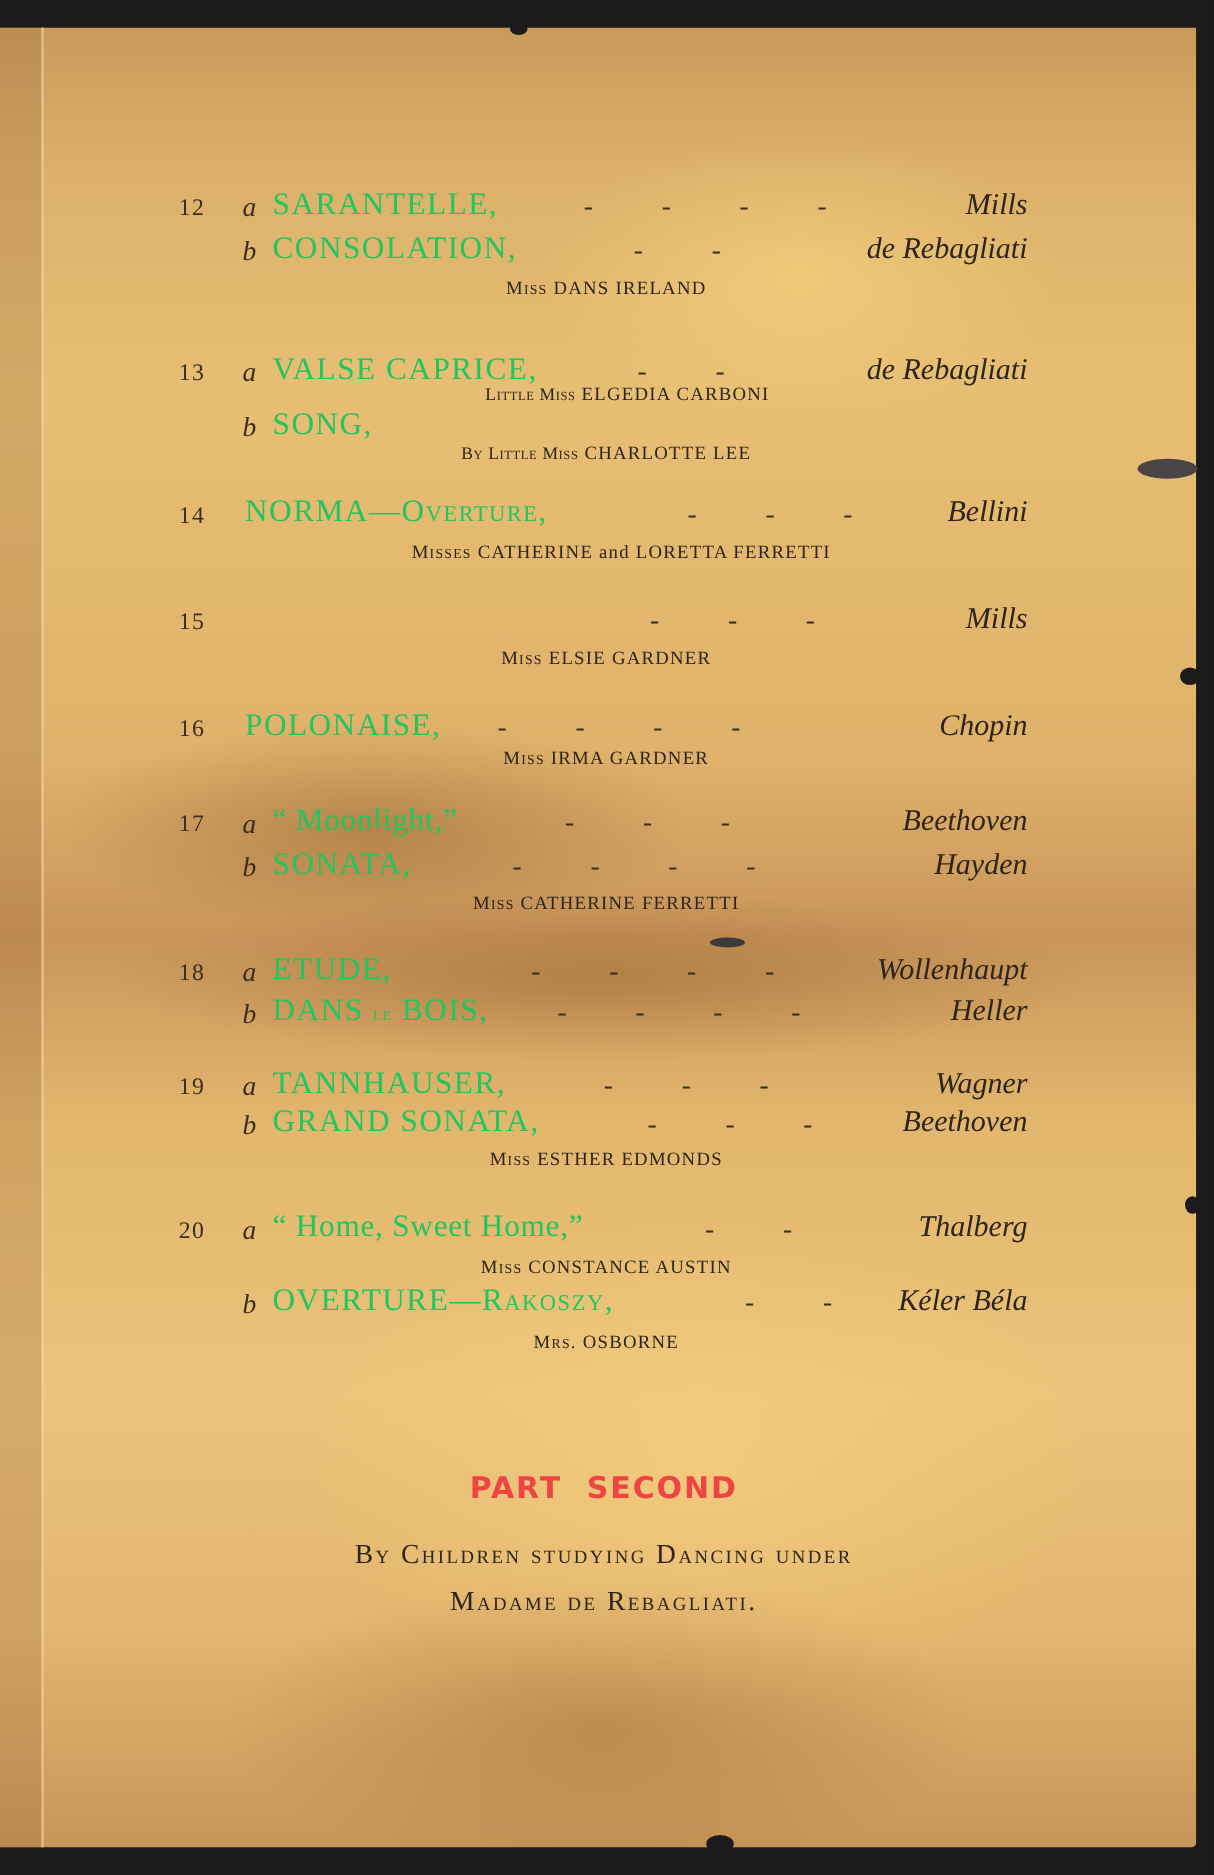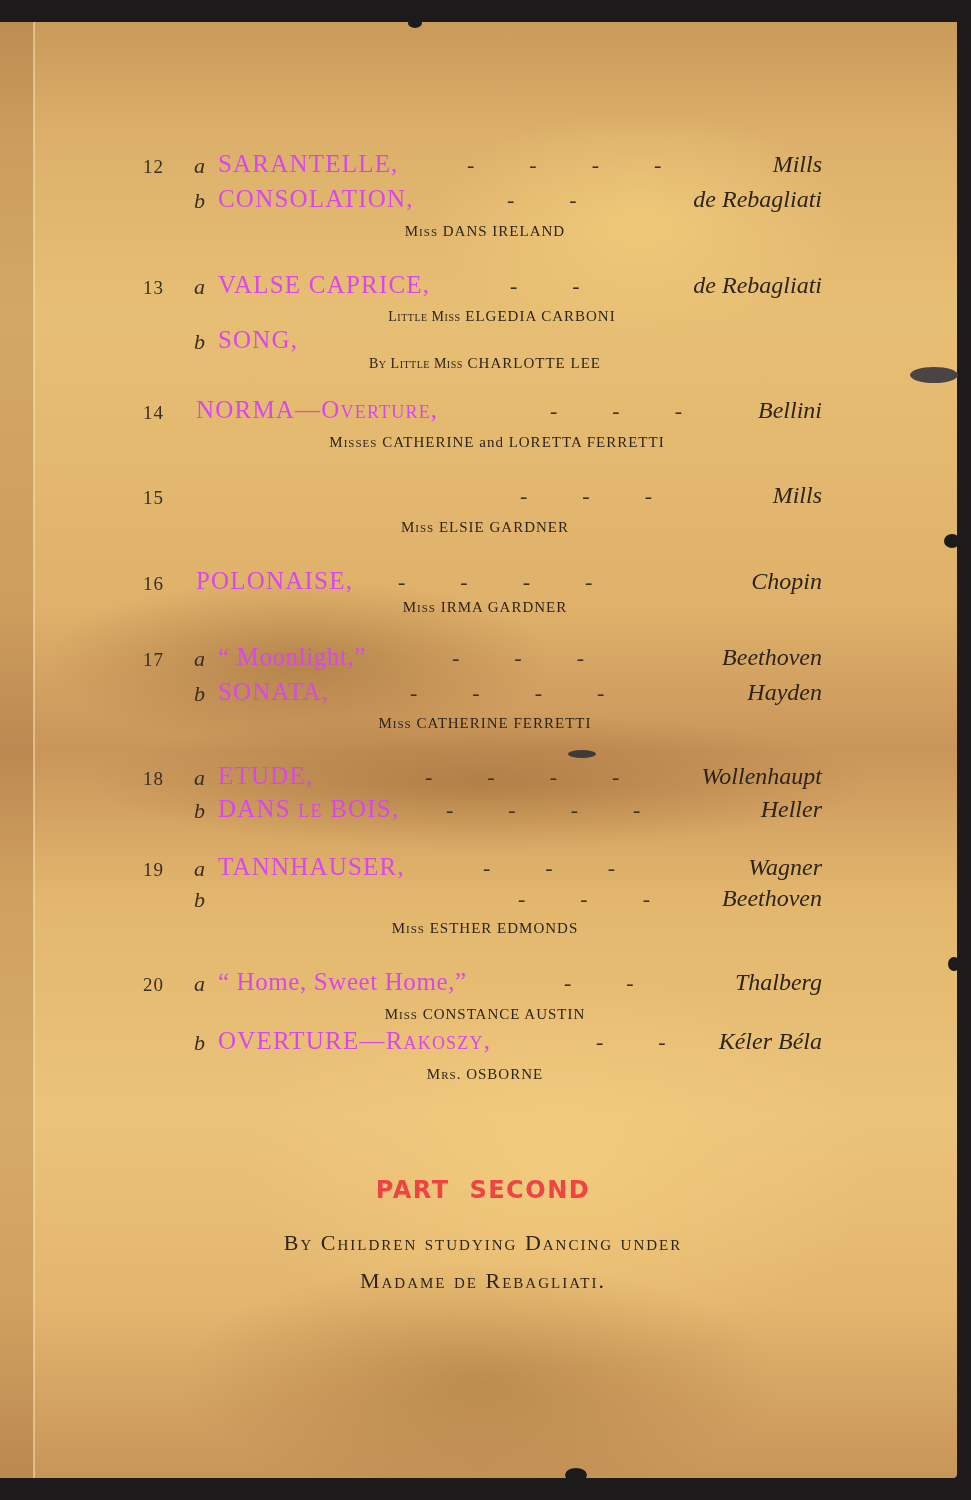--- a/index.html
+++ b/index.html
@@ -35,21 +35,21 @@
   .line { position: absolute; left: 0; width: 957px; height: 34px; }
   .num {
     position: absolute; left: 143px; font-size: 19px; top: 6px;
     font-family: "Liberation Serif", serif; letter-spacing: 1px; color: #3a2e22;
   }
   .letter {
     position: absolute; left: 194px; font-size: 22px; font-style: italic; top: 3px; color: #3a2e22;
   }
   .title {
     position: absolute; left: 218px; font-size: 25px; letter-spacing: 1.2px; top: 0px;
-    white-space: nowrap; color: #d946ef;
+    white-space: nowrap; color: #22c55e;
   }
   .title.noletter { left: 196px; }
   .title .sc { font-size: 19px; }
   .dashes {
     position: absolute; top: 2px; font-size: 22px; white-space: pre; color: #3a2e22;
   }
   .composer {
     position: absolute; right: 135px; font-size: 24px; font-style: italic; top: 1px;
     white-space: nowrap; color: #2d241b;
   }
@@ -98,21 +98,21 @@
     <span class="dashes" style="left:507px;">-          -</span>
     <span class="composer">de Rebagliati</span>
   </div>
   <div class="performer" style="top:73px;">
     <span style="font-variant: small-caps;">Miss</span>
     <span>DANS IRELAND</span>
   </div>
 </div>
 
 <div class="entry" style="top:270px;">
-  <div class="line" style="top:1px;text-align:right;">
+  <div class="line" style="top:12px;text-align:right;">
     <span class="num">13</span>
     <span class="letter">a</span>
     <span class="title">VALSE CAPRICE,</span>
     <span class="dashes" style="left:510px;">-          -</span>
     <span class="composer">de Rebagliati</span>
   </div>
   <div class="performer" style="top:38px;margin-left:17px;">
     <span class="lt" style="font-variant: small-caps;">Little Miss</span>
     <span>ELGEDIA CARBONI</span>
   </div>
@@ -190,37 +190,38 @@
   <div class="line" style="top:0;">
     <span class="num">18</span>
     <span class="letter">a</span>
     <span class="title">ETUDE,</span>
     <span class="dashes" style="left:425px;">-          -          -          -</span>
     <span class="composer">Wollenhaupt</span>
   </div>
   <div class="line" style="top:33px;">
     <span class="letter">b</span>
     <span class="title">
-      <span>DANS </span><span style="font-variant: small-caps; font-size:25px;">le</span><span> BOIS,</span>
+      <span>DANS </span><span style="font-variant: small-caps; font-size:16px;">le</span><span> BOIS,</span>
     </span>
     <span class="dashes" style="left:446px;">-          -          -          -</span>
     <span class="composer">Heller</span>
   </div>
 </div>
 
 <div class="entry" style="top:853px;">
   <div class="line" style="top:0;">
     <span class="num">19</span>
     <span class="letter">a</span>
     <span class="title">TANNHAUSER,</span>
     <span class="dashes" style="left:483px;">-          -          -</span>
     <span class="composer">Wagner</span>
   </div>
   <div class="line" style="top:31px;">
     <span class="letter">b</span>
+    <span class="title">GRAND SONATA,</span>
     <span class="dashes" style="left:518px;">-          -          -</span>
     <span class="composer">Beethoven</span>
   </div>
   <div class="performer" style="top:67px;">
     <span style="font-variant: small-caps;">Miss</span>
     <span>ESTHER EDMONDS</span>
   </div>
 </div>
 
 <div class="entry" style="top:968px;">

